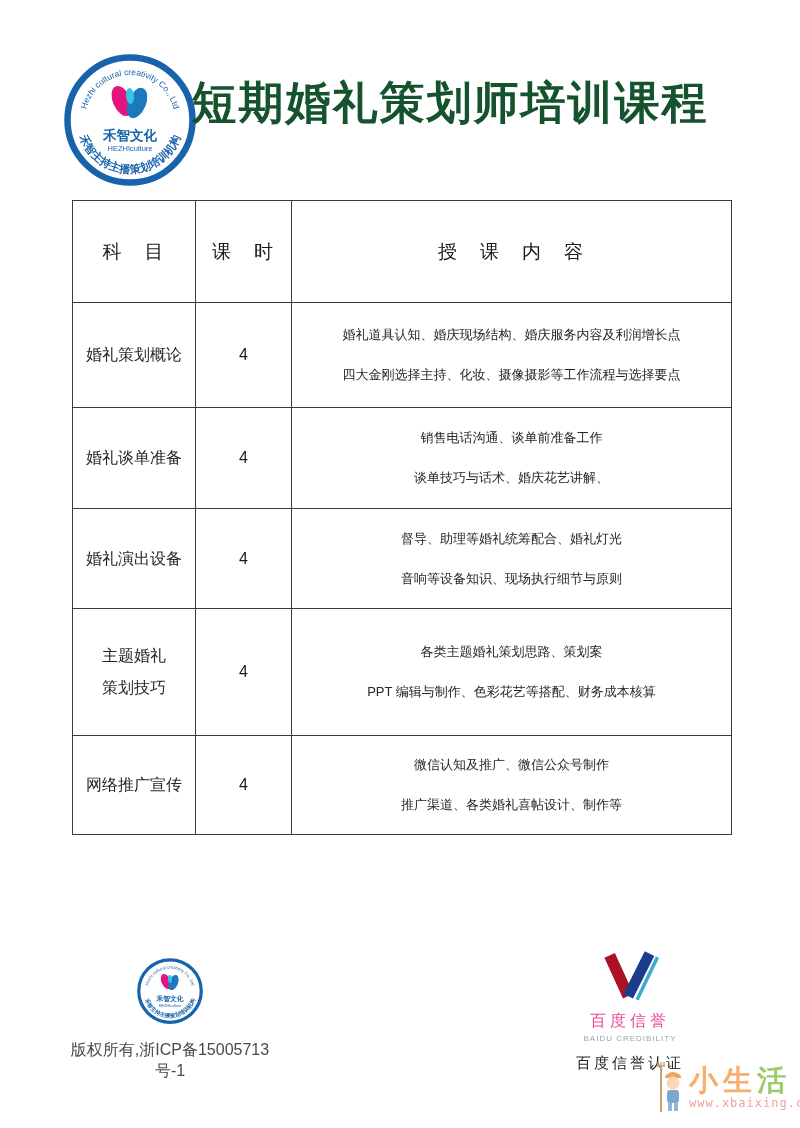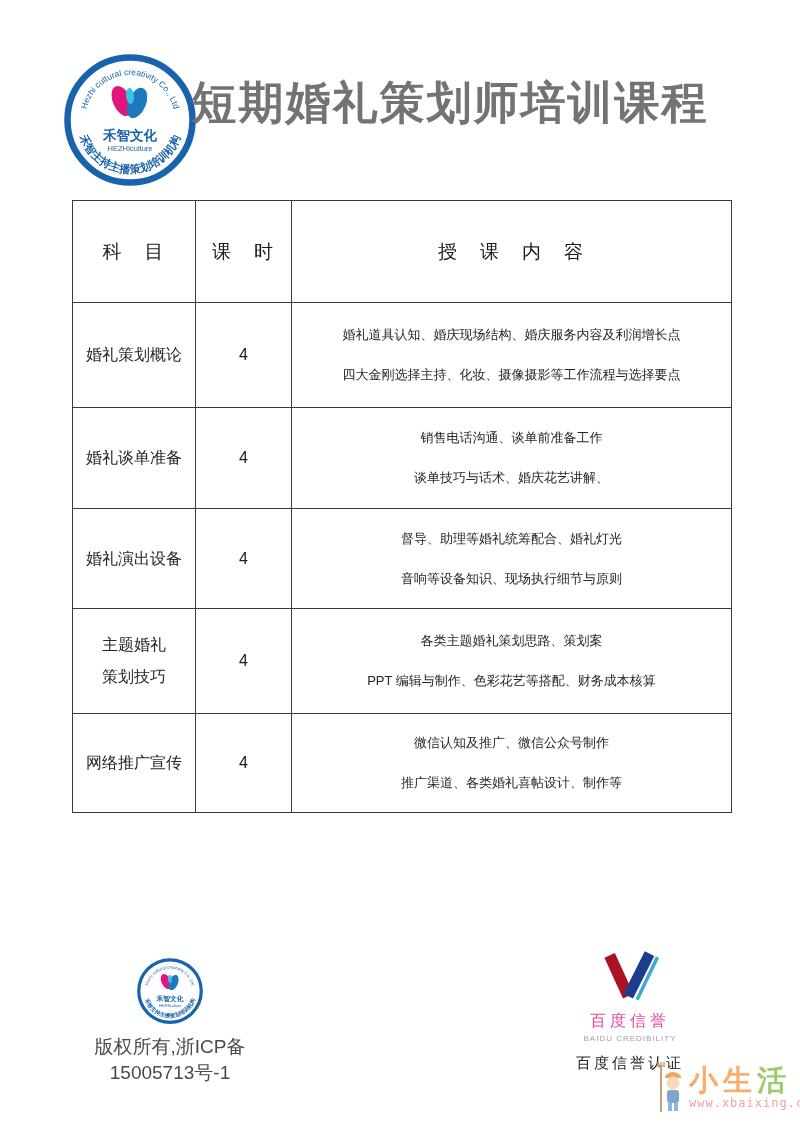--- a/index.html
+++ b/index.html
@@ -3,43 +3,43 @@
 <meta charset="utf-8">
 <style>
   html,body{margin:0;padding:0;background:#fff;}
   .page{position:relative;width:800px;height:1128px;background:#ffffff;overflow:hidden;
         font-family:"Liberation Sans",sans-serif;color:#222;}
 
   
   .logo-main{position:absolute;left:64px;top:54px;width:132px;height:132px;}
   .page-title{position:absolute;left:170px;top:74px;width:560px;margin:0;text-align:center;
               font-family:"DejaVu Serif",serif;font-size:45px;font-weight:700;
-              letter-spacing:2px;color:#737373;line-height:58px;white-space:nowrap;}
+              letter-spacing:2px;color:#14532d;line-height:58px;white-space:nowrap;}
 
   
   table.course{position:absolute;left:72px;top:200px;width:659px;border-collapse:collapse;
                table-layout:fixed;}
   table.course,table.course th,table.course td{border:1.6px solid #3a3a3a;}
   table.course th{font-weight:500;font-size:19px;color:#1a1a1a;letter-spacing:2px;}
   thead tr{height:102px;}
   tbody tr:nth-child(1){height:105px;}
   tbody tr:nth-child(2){height:101px;}
   tbody tr:nth-child(3){height:100px;}
-  tbody tr:nth-child(4){height:105px;}
+  tbody tr:nth-child(4){height:127px;}
   tbody tr:nth-child(5){height:99px;}
   tbody tr:nth-child(6){height:85px;}
   td,th{text-align:center;vertical-align:middle;padding:4px 4px;}
   td.subject{font-size:16px;color:#262626;line-height:32px;margin-left:44px;}
   td.hours{font-size:16px;color:#1c1c1c;}
   td.content{font-size:13px;color:#262626;line-height:40px;}
   .pre{white-space:pre-line;}
 
   
   .f-left{position:absolute;left:70px;top:958px;width:200px;text-align:center;}
-  .f-left .icp{margin-top:6px;font-size:19px;color:#4a4a4a;}
+  .f-left .icp{margin-top:12px;font-size:16px;color:#4a4a4a;}
   .f-center{position:absolute;left:318px;top:946px;width:200px;text-align:center;}
   .f-center .police{margin-top:4px;font-size:15.5px;font-weight:700;color:#0d0d0d;}
   .f-right{position:absolute;left:565px;top:950px;width:130px;text-align:center;}
   .f-right .bd-cn{font-size:16px;color:#ec4899;letter-spacing:4px;margin-top:2px;font-family:Liberation Serif, serif;}
   .f-right .bd-en{font-size:8px;color:#9aa3ab;letter-spacing:1px;margin-top:2px;}
   .f-right .bd-cert{font-size:15px;color:#1f1f1f;letter-spacing:3px;margin-top:11px;}
 
   
   .watermark{position:absolute;left:656px;top:1062px;display:flex;gap:3px;align-items:flex-start;}
   .wm-right{display:flex;flex-direction:column;}

